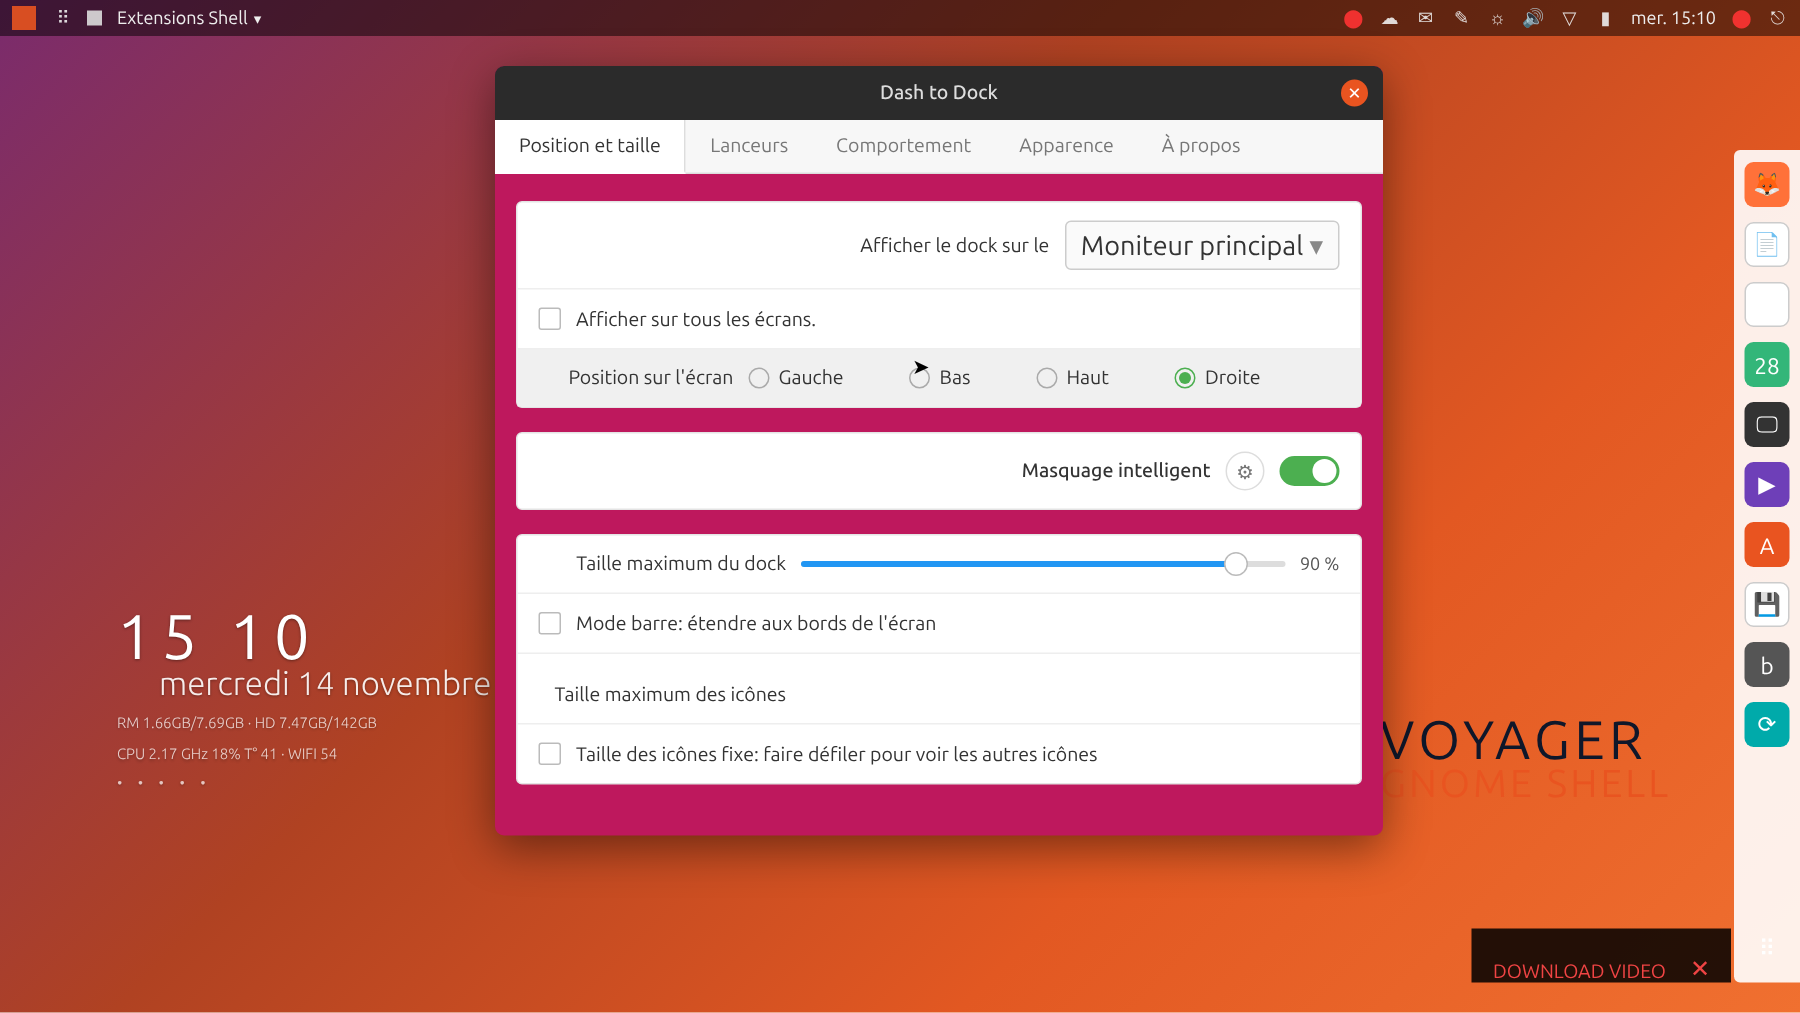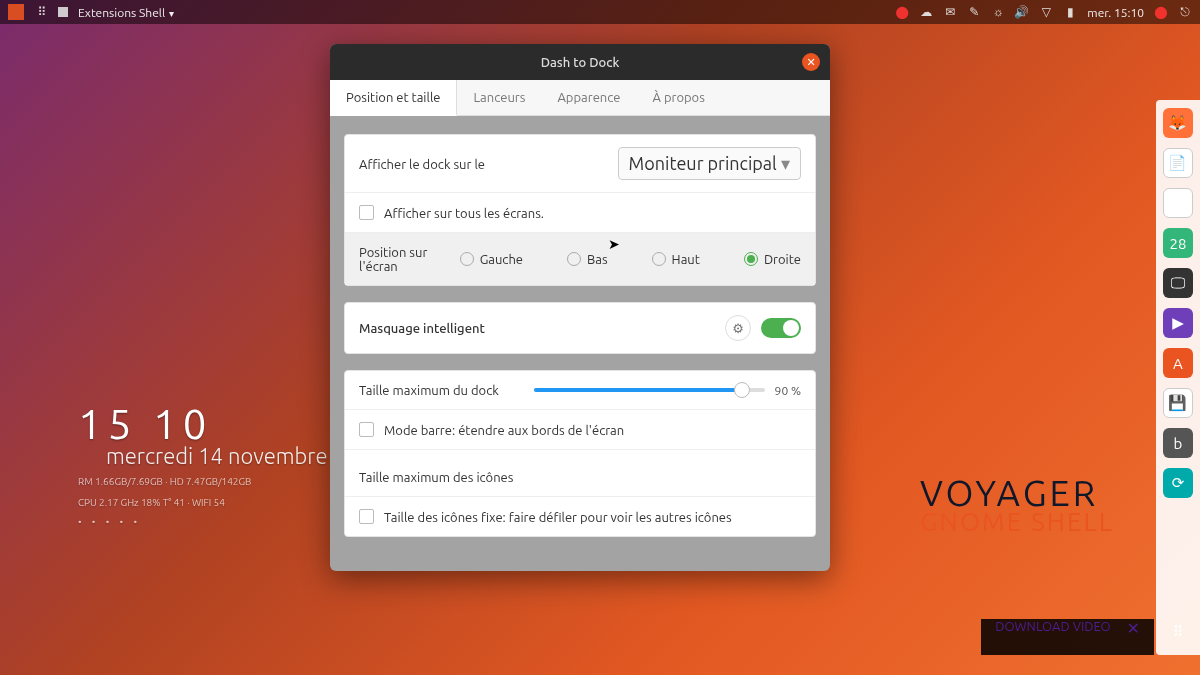--- a/index.html
+++ b/index.html
@@ -37,23 +37,24 @@
   .deskclock{ position:absolute; left:78px; top:400px; color:#fff; text-shadow:0 1px 2px rgba(0,0,0,.4); font-weight:300;}
   .deskclock .big{font-size:42px; letter-spacing:6px; font-weight:400;}
   .deskclock .date{font-size:22px; opacity:.9; margin-top:-4px;margin-left:28px;}
   .deskclock .sys{font-size:10px; opacity:.75; line-height:1.5; margin-top:6px;}
   .deskclock .pager{font-size:10px; opacity:.7; margin-top:6px; letter-spacing:4px;}
   .voy{position:absolute; right:86px; top:472px; text-align:left;}
   .voy .l1{color:#0f172a; font-size:36px; letter-spacing:3px;}
   .voy .l2{color:#e95420; font-size:26px; letter-spacing:2px; margin-top:-6px;}
   
   .dialog{
-    position:absolute; left:330px; top:44px; width:500px;
-    background:#a3a3a3; border-radius:6px; box-shadow:0 8px 30px rgba(0,0,0,.45);
+    position:absolute; left:330px; top:44px; width:592px;
+    background:#be185d; border-radius:6px; box-shadow:0 8px 30px rgba(0,0,0,.45);
     overflow:hidden;
+    text-align:right;
   }
   .dlg-titlebar{
     height:36px; background:#2b2b2b; color:#ddd; display:flex; align-items:center;
     justify-content:center; position:relative; font-size:13px; font-weight:500;
   }
   .dlg-close{position:absolute; right:10px; top:9px; width:18px;height:18px;border-radius:50%;background:#e95420;color:#fff;font-size:11px;display:flex;align-items:center;justify-content:center;cursor:pointer;}
   .tabs{display:flex; border-bottom:1px solid #ddd; background:#f7f7f7; font-size:13px;}
   .tab{padding:10px 16px; color:#777; cursor:pointer;}
   .tab.active{background:#fff; color:#333; border-bottom:2px solid #fff; margin-bottom:-1px; border-right:1px solid #ddd;}
   .pane{padding:18px 14px;}
@@ -75,21 +76,21 @@
   .toggle{width:40px;height:20px;background:#4caf50;border-radius:10px;position:relative;cursor:pointer;flex-shrink:0;}
   .toggle::after{content:"";position:absolute;right:2px;top:2px;width:16px;height:16px;background:#fff;border-radius:50%;}
   .slider-wrap{flex:1;display:flex;align-items:center;gap:10px;}
   .slider{flex:1;height:4px;background:#ddd;border-radius:2px;position:relative;}
   .slider .fill{position:absolute;left:0;top:0;height:100%;background:#2196f3;border-radius:2px;}
   .slider .thumb{position:absolute;top:-6px;width:16px;height:16px;background:#fff;border:1px solid #bbb;border-radius:50%;transform:translateX(-50%);}
   .ticks{position:absolute;top:-16px;left:0;right:0;display:flex;justify-content:space-between;font-size:10px;color:#888;}
   .ticks span{transform:translateX(-50%);}
   .sval{font-size:12px;color:#555;white-space:nowrap;}
   
-  .dl{position:absolute;right:46px;bottom:20px;height:36px;background:rgba(0,0,0,.85);color:#4c1d95;display:flex;align-items:flex-start;padding:0 14px;font-size:13px;gap:16px;}
+  .dl{position:absolute;right:46px;bottom:20px;height:36px;background:rgba(0,0,0,.85);color:#ef4444;display:flex;align-items:flex-end;padding:0 14px;font-size:13px;gap:16px;}
   .dl .x{font-size:16px;cursor:pointer;}
   
   .cursor{position:absolute;left:608px;top:236px;font-size:14px;color:#000;pointer-events:none;}
 </style>
 </head>
 <body>
 
 <div class="topbar">
   <div class="left">
     <span class="tb-icon tb-orange"></span>
@@ -140,20 +141,21 @@
 </div>
 
 <div class="dialog">
   <div class="dlg-titlebar">
     <span>Dash to Dock</span>
     <span class="dlg-close">✕</span>
   </div>
   <div class="tabs">
     <div class="tab active">Position et taille</div>
     <div class="tab">Lanceurs</div>
+    <div class="tab">Comportement</div>
     <div class="tab">Apparence</div>
     <div class="tab">À propos</div>
   </div>
 
   <div class="pane">
 
     <div class="card">
       <div class="row">
         <span class="grow">Afficher le dock sur le</span>
         <span class="dropdown">Moniteur principal</span>

